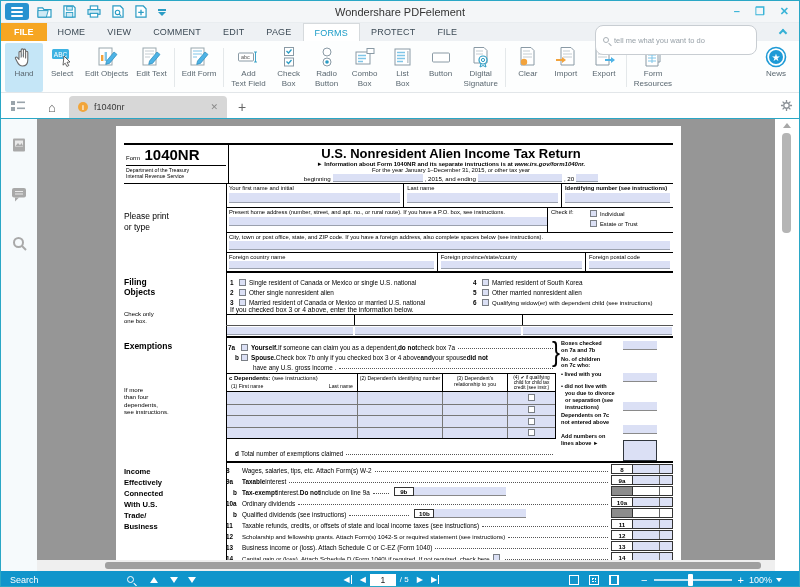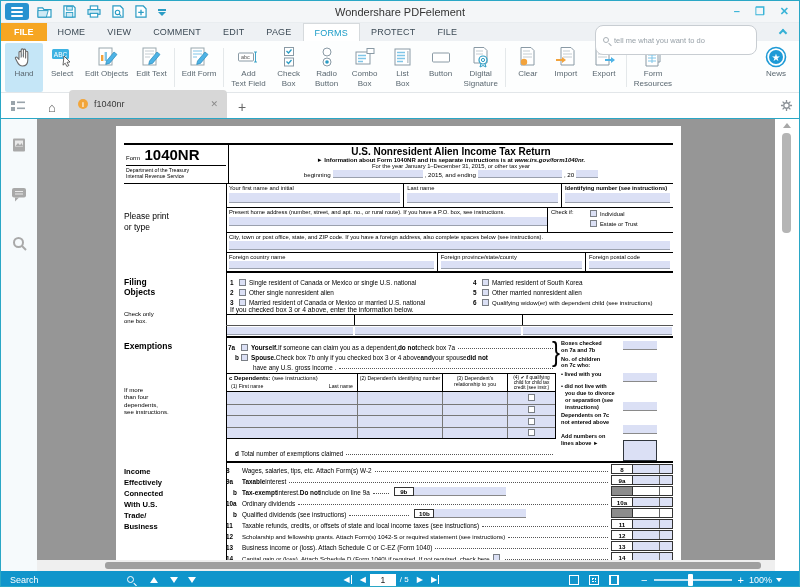--- a/index.html
+++ b/index.html
@@ -31,21 +31,21 @@
 .tool{display:flex;flex-direction:column;align-items:center;padding:3px 4px 1px;min-width:38px;gap:1px;border-radius:2px}
 .tool svg{width:22px;height:22px;flex:none}
 .tool .tl{font-size:8px;color:#5a6770;text-align:center;line-height:1.15;white-space:nowrap}
 .tool.sel{background:#c5e6f7}
 .rdiv{width:1px;background:#e4e8ea;margin:5px 3px;flex:none}
 .rspace{flex:1}
 
 .tabbar{height:26px;background:#fff;display:flex;align-items:flex-end;border-bottom:1px solid #2aa7c6;position:relative}
 .ttoggle{width:34px;height:100%;display:flex;align-items:center;justify-content:center}
 .home-tab{width:34px;height:22px;display:flex;align-items:center;justify-content:center;font-size:13px;color:#555}
-.doc-tab{height:28px;background:#d7d7d7;border-radius:4px 4px 0 0;display:flex;align-items:center;gap:6px;padding:0 9px;width:158px}
+.doc-tab{height:22px;background:#d7d7d7;border-radius:4px 4px 0 0;display:flex;align-items:center;gap:6px;padding:0 9px;width:158px}
 .info-badge{width:10px;height:10px;border-radius:50%;background:#f2a53a;color:#fff;font-size:7px;display:flex;align-items:center;justify-content:center;font-weight:bold;flex:none}
 .doc-tab .lbl{font-size:9px;color:#3a3a3a;flex:1}
 .doc-tab .x{color:#8a8a8a;font-size:9px}
 .plus-tab{font-size:14px;color:#666;padding:0 11px;height:22px;display:flex;align-items:center}
 .gearbtn{position:absolute;right:6px;top:5px}
 
 .content{display:flex;height:452px}
 .sidebar{width:36px;background:#f6fafc;display:flex;flex-direction:column;align-items:center;padding-top:18px;gap:30px}
 .canvas{flex:1;background:#969696;position:relative;overflow:hidden}
 .rightstrip{width:24px;background:#fff;position:relative}
@@ -381,21 +381,21 @@
         <div class="abs fh">
           <div class="fh-left">
             <div style="border-bottom:1px solid #000;padding-bottom:1px">
               <span style="font-size:6px">Form</span>
               <span class="b" style="font-size:15px">1040NR</span>
             </div>
             <div style="font-size:5.2px;padding-top:1px">Department of the Treasury</div>
             <div style="font-size:5.2px">Internal Revenue Service</div>
           </div>
           <div class="fh-center">
-            <div class="b" style="font-size:10px">U.S. Nonresident Alien Income Tax Return</div>
+            <div class="b" style="font-size:13px">U.S. Nonresident Alien Income Tax Return</div>
             <div class="b" style="font-size:6px"><span>► Information about Form 1040NR and its separate instructions is at </span><span class="it">www.irs.gov/form1040nr.</span></div>
             <div style="font-size:5.8px">For the year January 1–December 31, 2015, or other tax year</div>
             <div style="font-size:6.2px;display:flex;align-items:flex-end;justify-content:center;gap:2px;margin-top:1px">
               <span>beginning</span>
               <span class="ff" style="width:90px;height:8px"></span>
               <span>, 2015, and ending</span>
               <span class="ff" style="width:84px;height:8px"></span>
               <span>, 20</span>
               <span class="ff" style="width:22px;height:8px"></span>
             </div>

